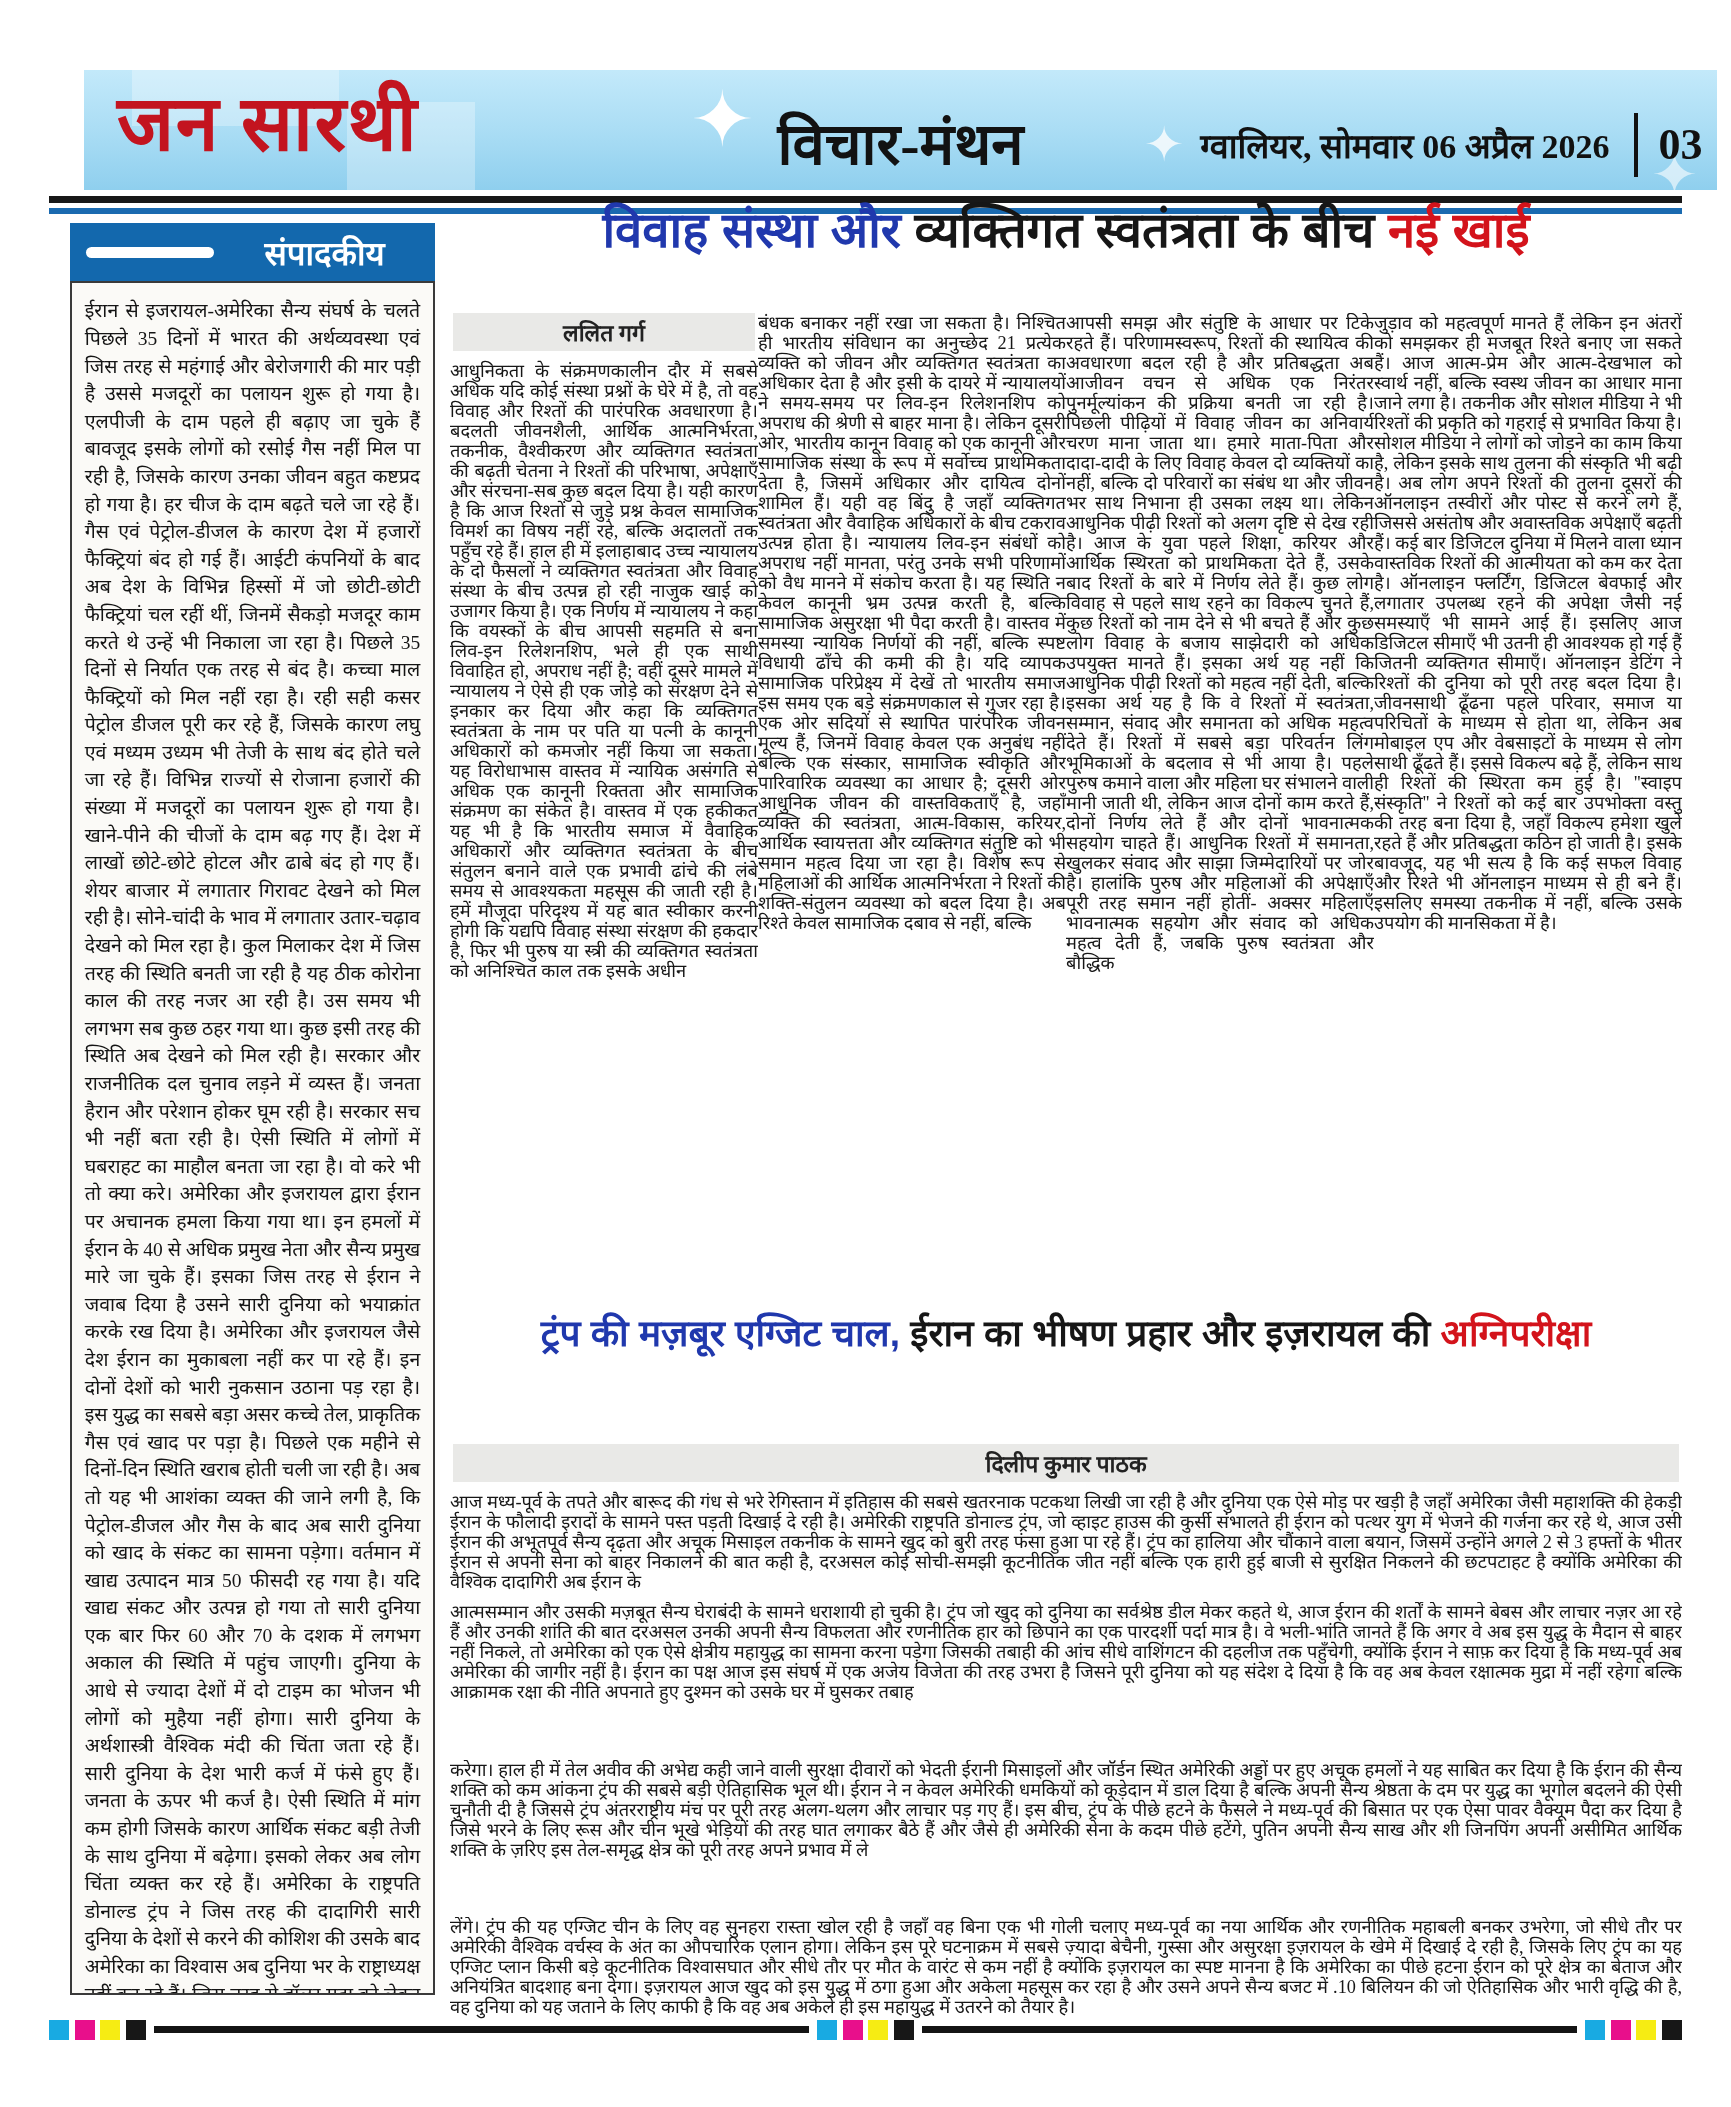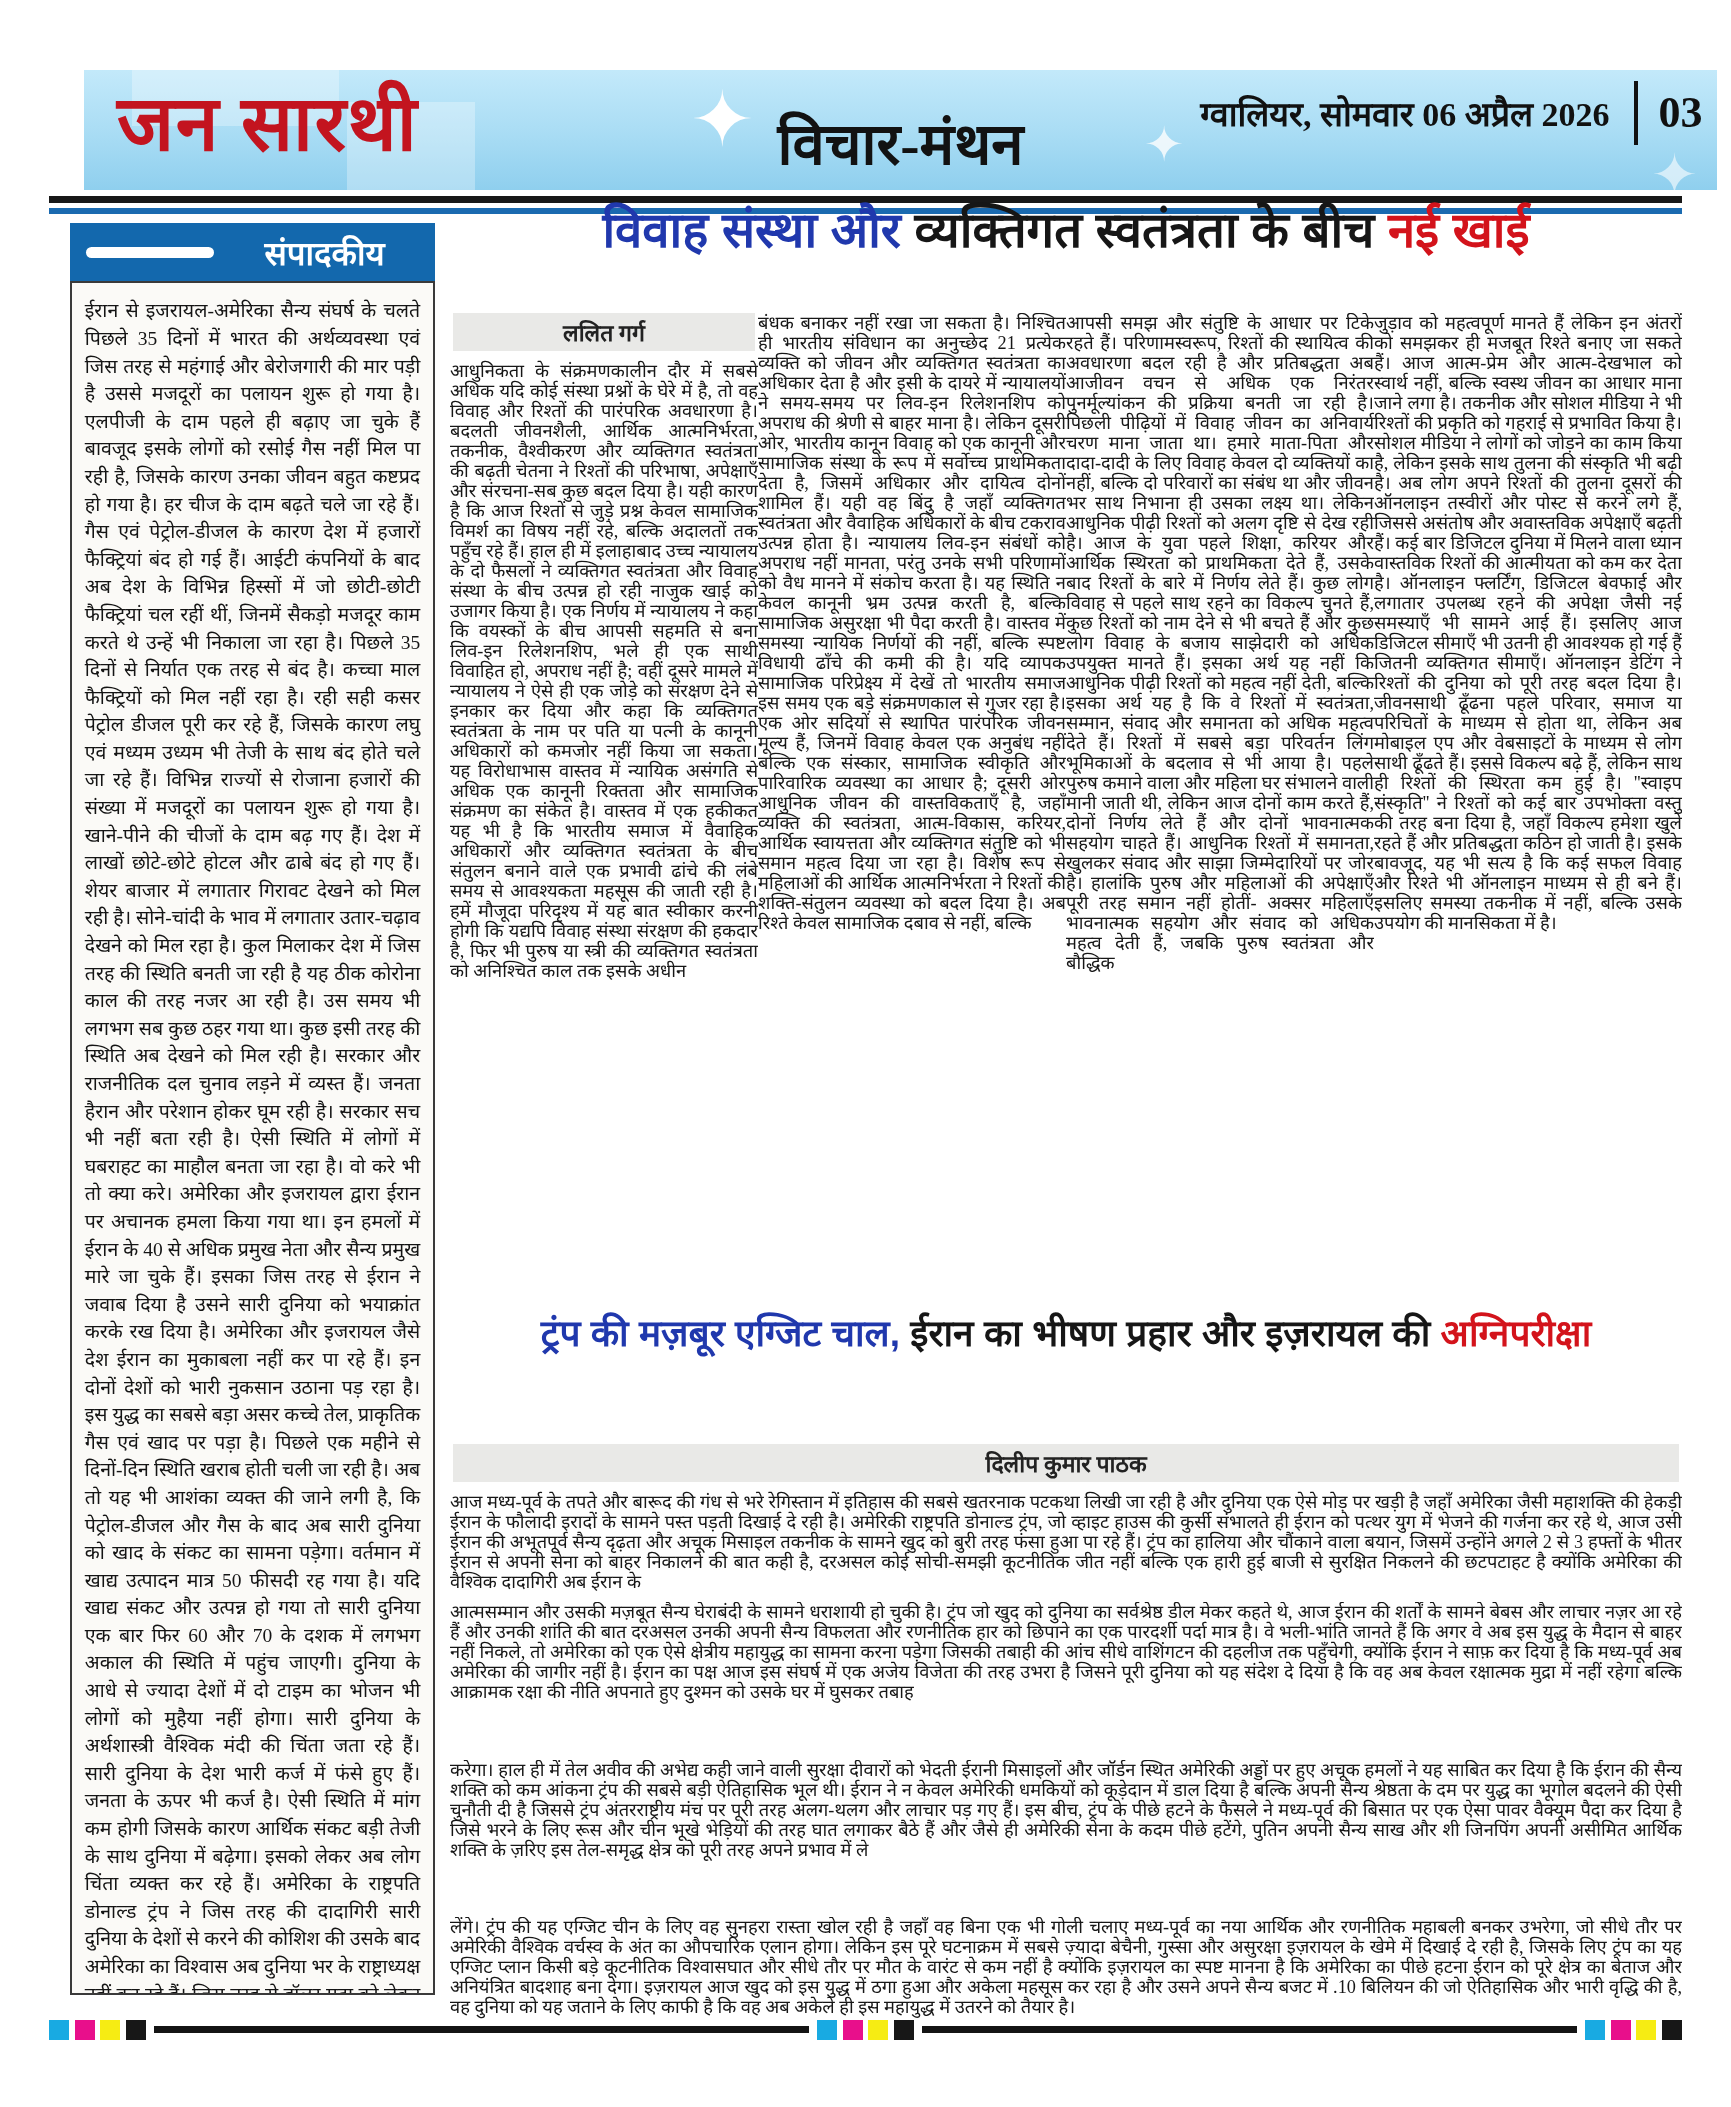--- a/index.html
+++ b/index.html
@@ -17,21 +17,21 @@
   .mast-patch{position:absolute;background:rgba(255,255,255,0.30);}
   .paper-name{
     position:absolute;left:33px;top:6.4px;font-size:77px;font-weight:800;
     color:#c3141f;letter-spacing:1.6px;line-height:1.25;
   }
   .sparkle{position:absolute;color:#ffffff;font-weight:400;}
   .section-title{
     position:absolute;left:50%;top:32px;transform:translateX(-50%);
     font-size:58px;font-weight:700;color:#121212;
   }
-  .date-group{position:absolute;right:14.4px;top:9px;display:flex;align-items:center;height:67px;}
+  .date-group{position:absolute;right:14.4px;top:41px;display:flex;align-items:center;height:67px;}
   .dateline{font-size:34px;font-weight:700;color:#111;white-space:nowrap;}
   .mast-divider{width:4px;height:64px;background:#111;margin:0 21px 0 24px;}
   .page-number{font-size:44px;font-weight:800;color:#111;}
   .rule-black{position:absolute;left:49px;top:196px;width:1633px;height:7.2px;background:#181818;}
   .rule-blue{position:absolute;left:49px;top:208px;width:1633px;height:5.6px;background:#1a6ab0;}
 
   
   .edit-band{
     position:absolute;left:70px;top:223px;width:365px;height:59px;background:#1368ad;
     display:flex;align-items:center;

